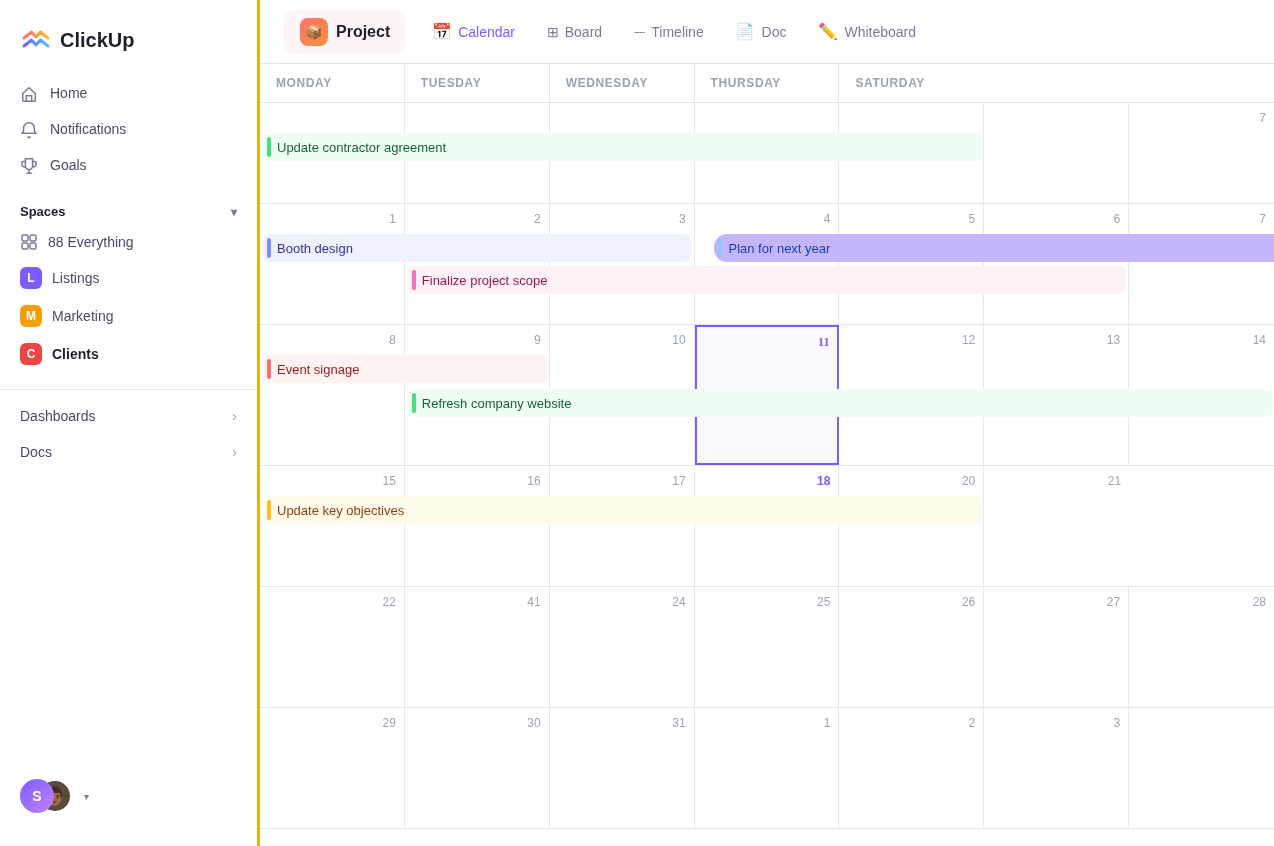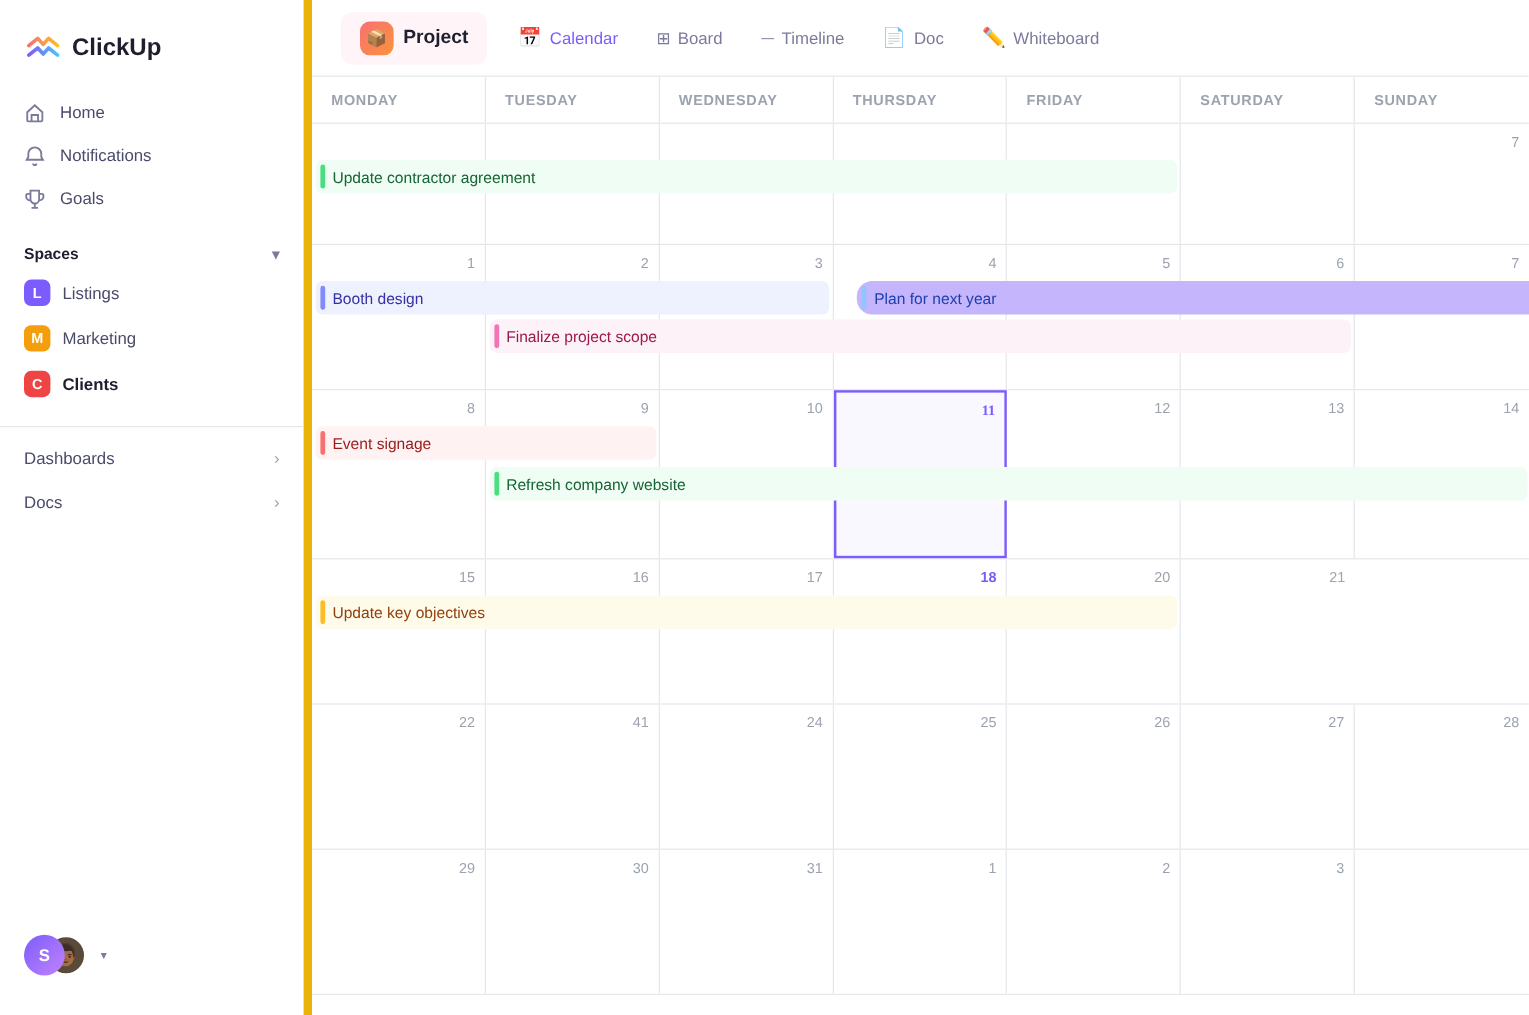--- a/index.html
+++ b/index.html
@@ -2,21 +2,21 @@
 <html><head>
   <meta charset="utf-8">
   <style>
     * { box-sizing: border-box; margin: 0; padding: 0; }
     body { font-family: -apple-system, BlinkMacSystemFont, 'Segoe UI', sans-serif; background: #fff; display: flex; height: 846px; width: 1274px; overflow: hidden; }
 
     
     .sidebar {
       width: 260px;
       min-width: 260px;
-      border-right: 7px solid #eab308;
+      border-right: 3px solid #eab308;
       display: flex;
       flex-direction: column;
       padding: 16px 0;
       background: #fff;
     }
     .sidebar-logo {
       display: flex;
       align-items: center;
       gap: 8px;
       padding: 8px 20px 20px 20px;
@@ -327,20 +327,31 @@
       </svg>
       <span>Goals</span>
     </div>
   </div>
 
   <div class="sidebar-section-header">
     <span>Spaces</span>
     <span class="chevron-icon">▾</span>
   </div>
 
+  <div class="space-item">
+    <div class="space-icon-everything">
+      <svg width="18" height="18" viewBox="0 0 18 18" fill="none" stroke="#7a7a9a" stroke-width="1.5">
+        <rect x="2" y="2" width="6" height="6" rx="1.5"></rect>
+        <rect x="10" y="2" width="6" height="6" rx="1.5"></rect>
+        <rect x="2" y="10" width="6" height="6" rx="1.5"></rect>
+        <rect x="10" y="10" width="6" height="6" rx="1.5"></rect>
+      </svg>
+    </div>
+    <span>88 Everything</span>
+  </div>
 
   <div class="space-item">
     <div class="space-avatar avatar-l">L</div>
     <span>Listings</span>
   </div>
 
   <div class="space-item">
     <div class="space-avatar avatar-m">M</div>
     <span>Marketing</span>
   </div>
@@ -402,23 +413,21 @@
     </div>
   </div>
 
   <div class="calendar-container">
 
     <div class="calendar-header">
       <div class="cal-day-header">Monday</div>
       <div class="cal-day-header">Tuesday</div>
       <div class="cal-day-header">Wednesday</div>
       <div class="cal-day-header">Thursday</div>
-      <div class="cal-day-header">Friday</div>
       <div class="cal-day-header">Saturday</div>
-      <div class="cal-day-header">Sunday</div>
     </div>
 
     <div class="cal-week-wrapper" style="min-height: 90px;">
       <div class="cal-week-grid" style="min-height:90px;">
         <div class="cal-cell"></div>
         <div class="cal-cell"></div>
         <div class="cal-cell"></div>
         <div class="cal-cell"></div>
         <div class="cal-cell"></div>
         <div class="cal-cell"></div>

